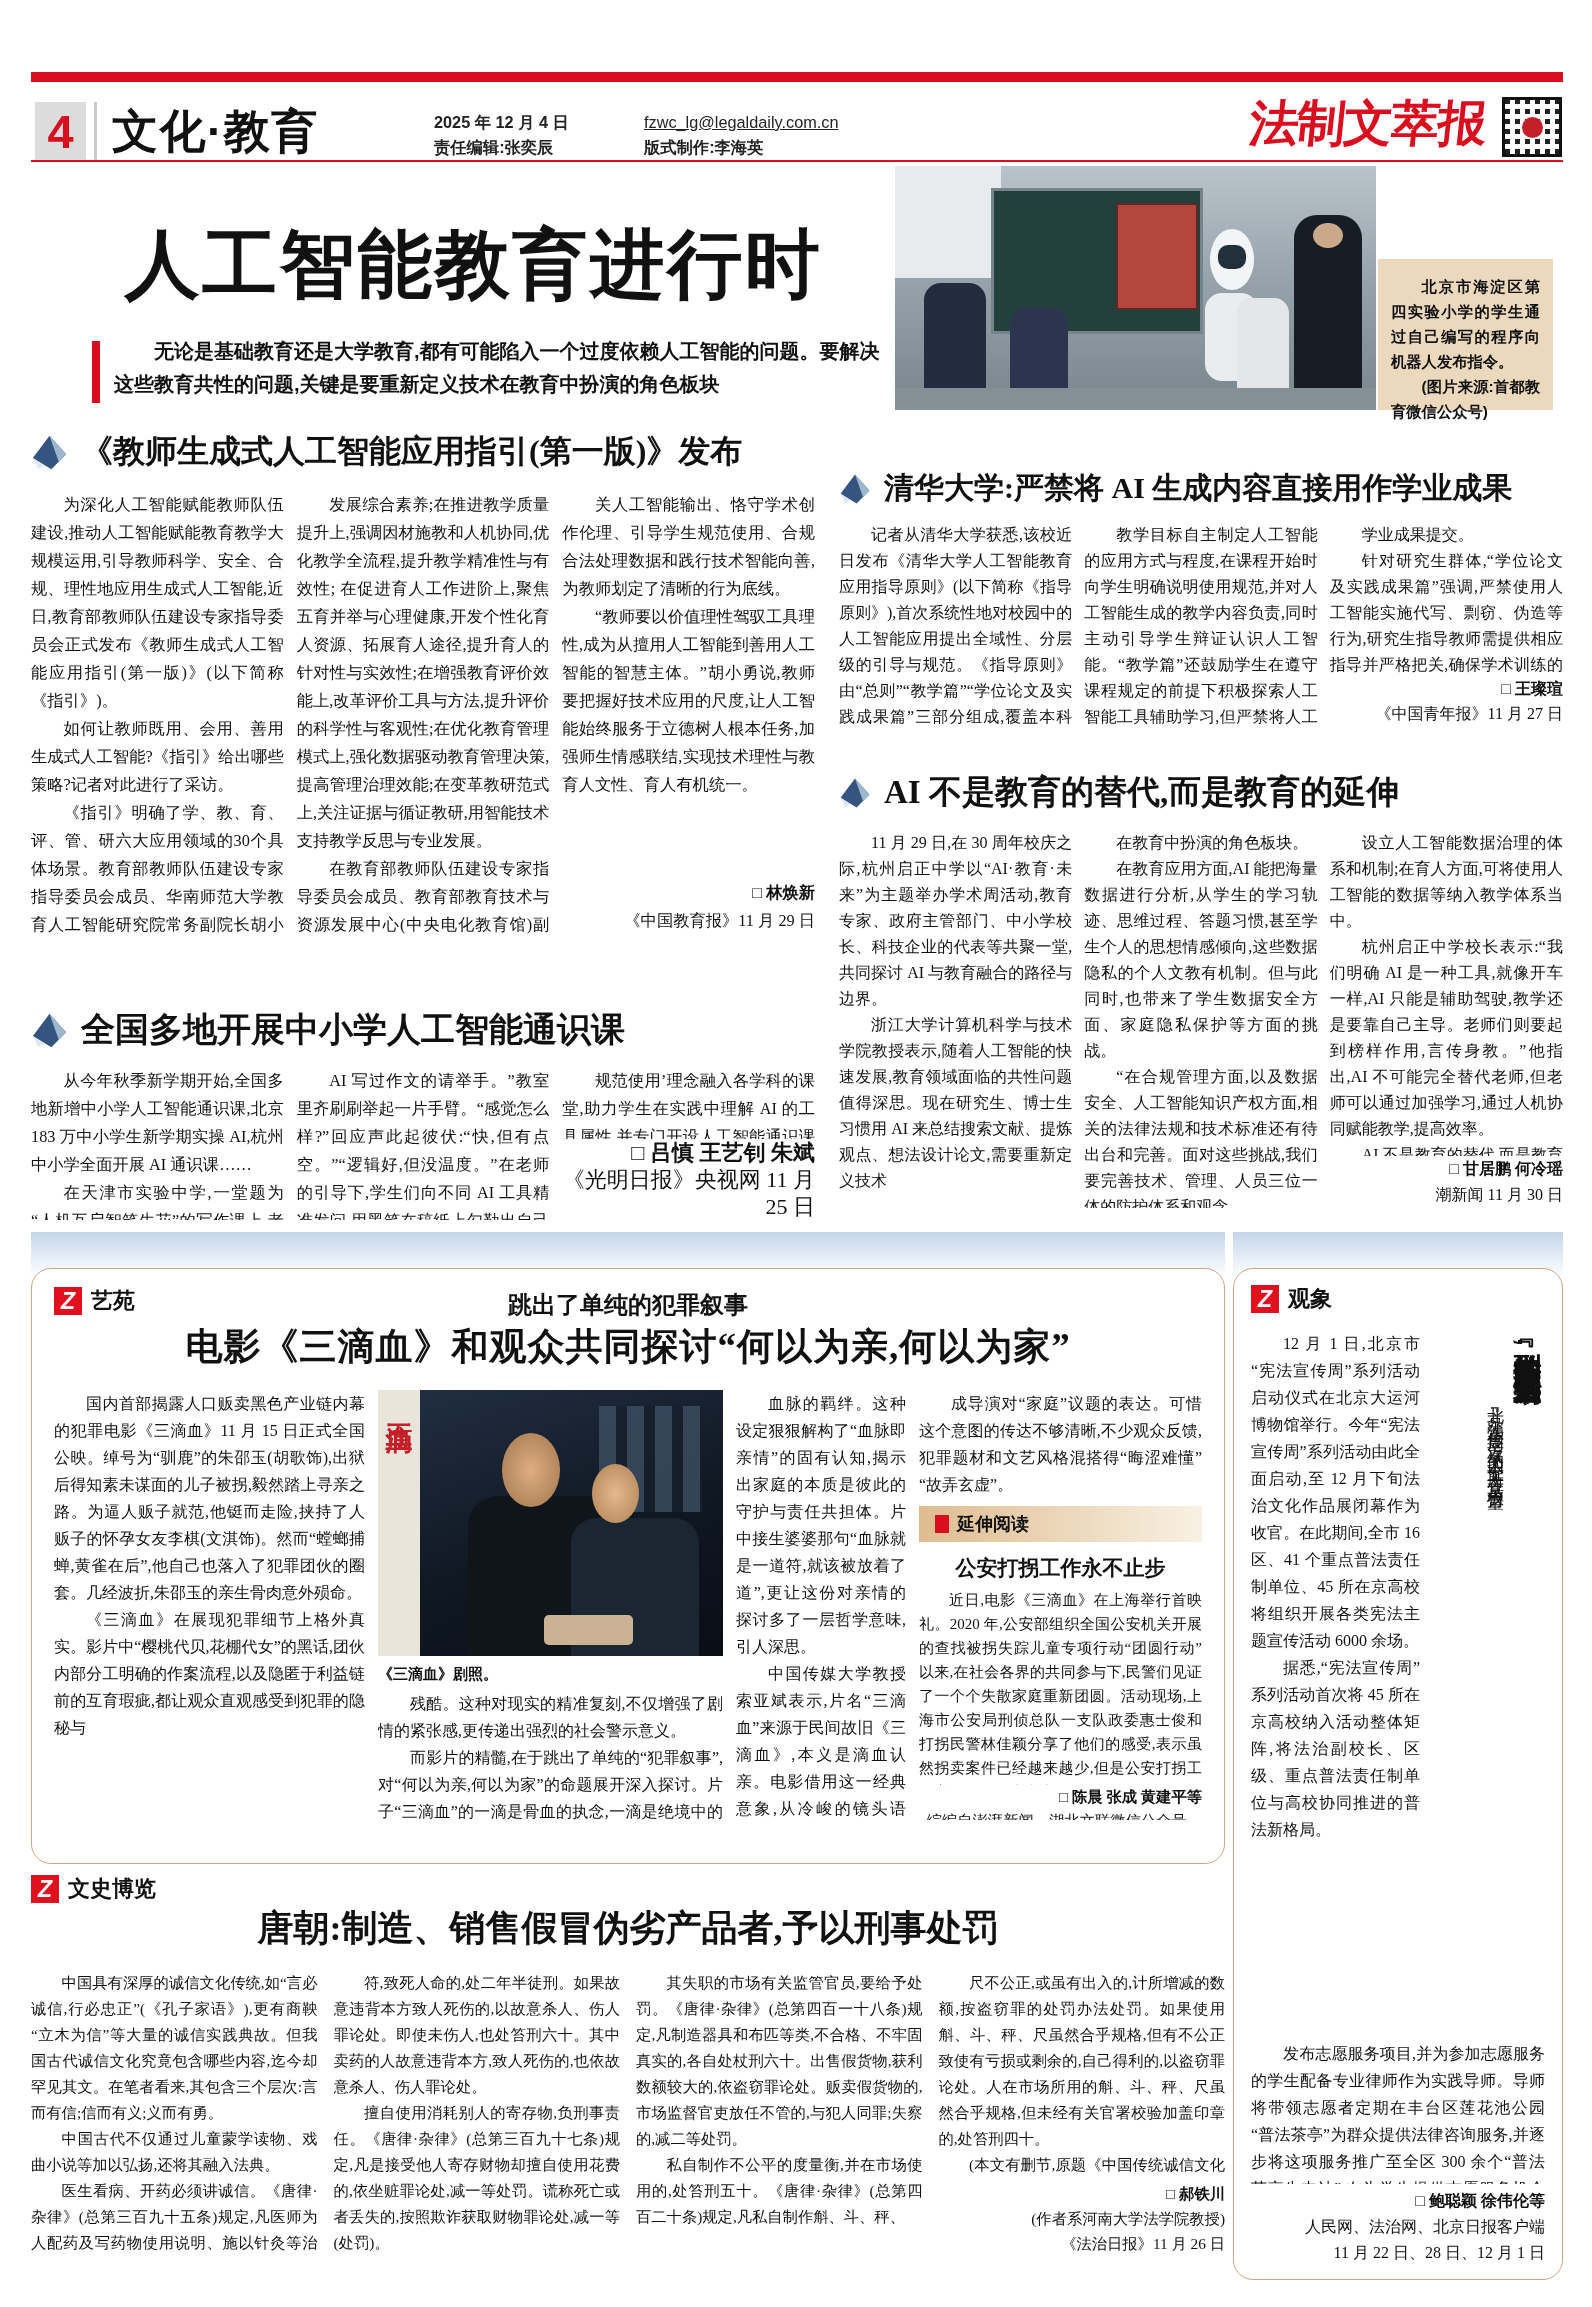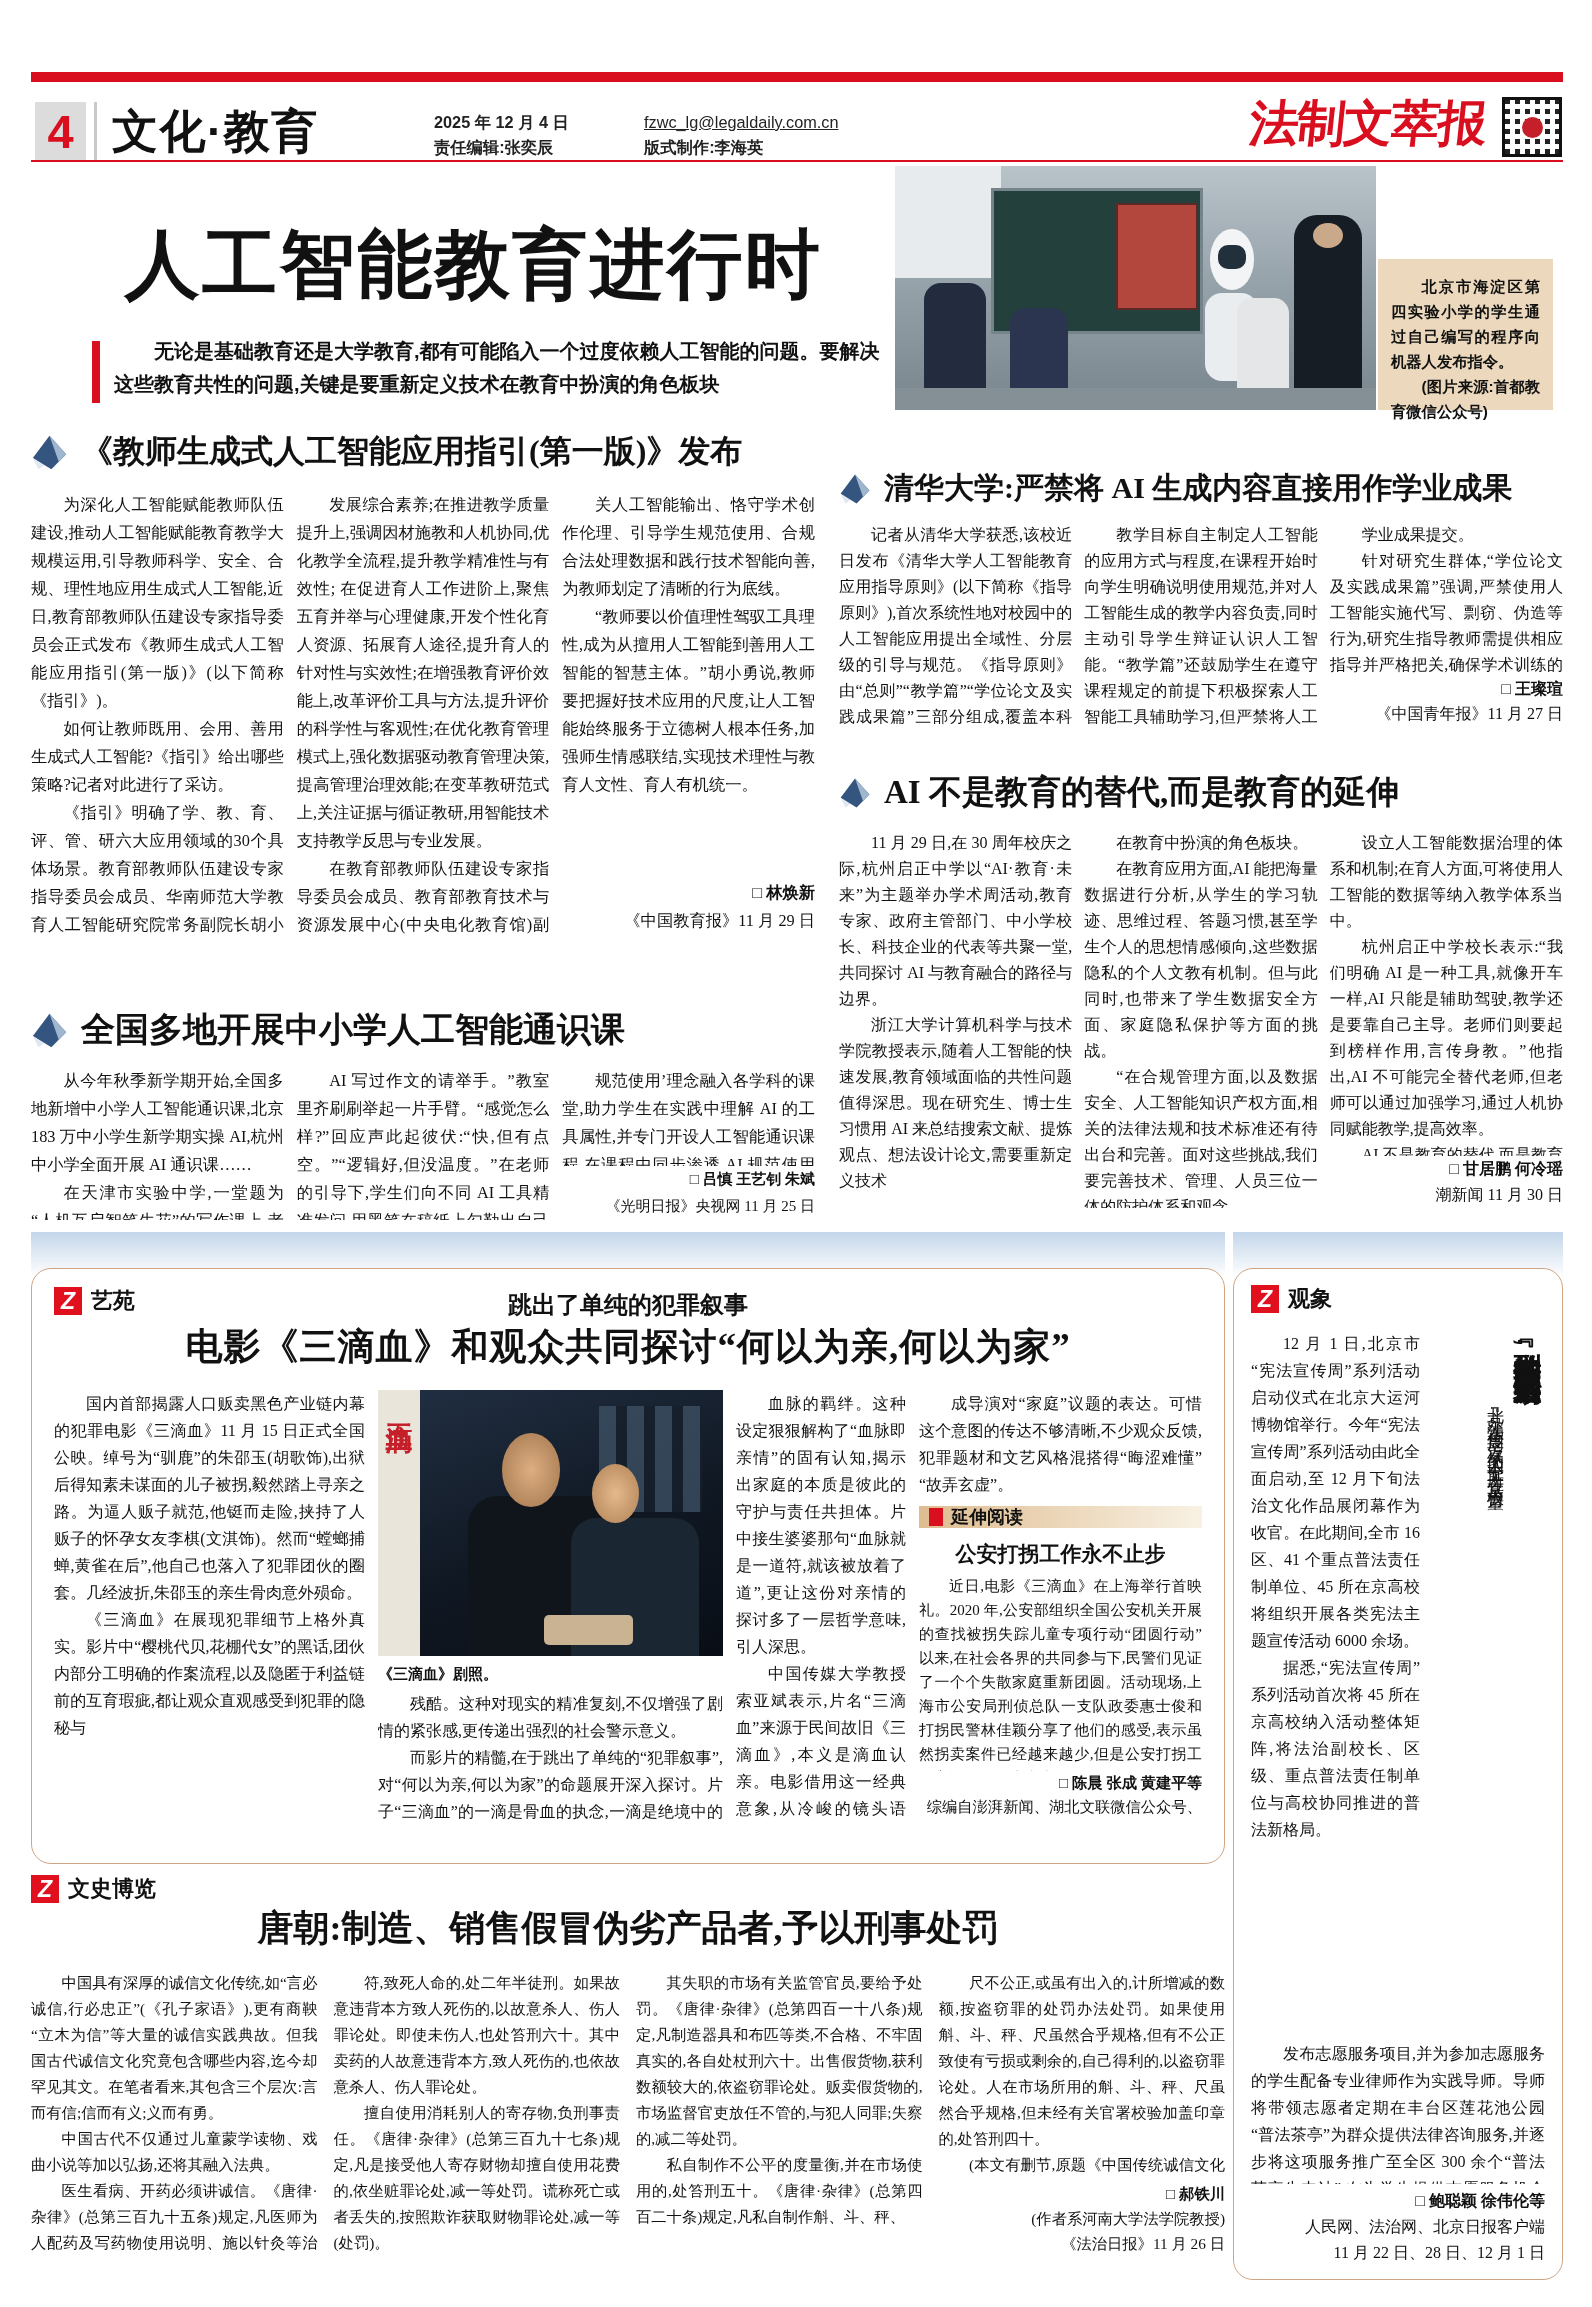--- a/index.html
+++ b/index.html
@@ -70,21 +70,21 @@
   .art-tsinghua .art-title{font-size:30px;}
   .art-tsinghua .cols{gap:12px;height:204px;font-size:16px;line-height:26px;margin-top:13px;}
   .art-tsinghua .byline,.art-tsinghua .srcline{font-size:16px;line-height:25px;}
   .art-extension{left:839px;top:770px;width:724px;}
   .art-extension .art-title{font-size:33px;}
   .art-extension .cols{gap:12px;height:378px;font-size:16px;line-height:26px;margin-top:15px;}
   .art-extension .byline,.art-extension .srcline{font-size:16px;line-height:26px;}
   .art-course{left:31px;top:1007px;width:784px;}
   .art-course .art-title{font-size:34px;}
   .art-course .cols{gap:13px;height:153px;font-size:16.3px;line-height:28px;margin-top:14px;}
-  .art-course .byline,.art-course .srcline{font-size:15px;line-height:27px;}
+  .art-course .byline,.art-course .srcline{font-size:22px;line-height:27px;}
   
   .band{background:linear-gradient(180deg,#c3d6ea,#ffffff);}
   .band1{left:31px;top:1232px;width:1194px;height:45px;}
   .band2{left:1233px;top:1232px;width:330px;height:45px;}
   .secbox{position:absolute;background:#fff;border:1.5px solid var(--boxb);border-radius:20px;}
   .sec-label{display:flex;align-items:center;gap:9px;}
   .zlogo{width:28px;height:28px;background:#e0101e;color:#fff;font:italic bold 23px/28px var(--sans);
     text-align:center;flex:0 0 auto;}
   .sec-label span{font:bold 22px/28px var(--sans);}
   
@@ -103,21 +103,21 @@
   .m-strip b{display:block;margin:13px auto 0;writing-mode:vertical-rl;color:#c5202a;font:bold 27px/42px var(--serif);}
   .m-win{position:absolute;right:6%;top:6%;width:30%;height:40%;background:
     repeating-linear-gradient(90deg,#3c4f63 0 17px,#16202c 17px 28px);opacity:.8;}
   .m-f1{position:absolute;left:36%;top:16%;width:58px;height:74px;background:radial-gradient(#dcae80,#a3754e);border-radius:50%;}
   .m-b1{position:absolute;left:26%;top:40%;width:168px;height:70%;background:#10151c;border-radius:30px 30px 0 0;}
   .m-f2{position:absolute;left:62%;top:28%;width:47px;height:59px;background:radial-gradient(#e5b98b,#b08257);border-radius:50%;}
   .m-b2{position:absolute;left:56%;top:48%;width:128px;height:60%;background:#1b2633;border-radius:25px 25px 0 0;}
   .m-cup{position:absolute;left:48%;bottom:4%;width:89px;height:30px;background:#c9b393;border-radius:5px;}
   .movie-cap{font:bold 15px/24px var(--sans);margin:6px 0 4px;}
   .ext-box{margin-top:7px;}
-  .ext-bar{height:22px;background:linear-gradient(90deg,#dfbc90,#f8f1e3);display:flex;align-items:center;gap:8px;padding-left:10px;}
+  .ext-bar{height:36px;background:linear-gradient(90deg,#dfbc90,#f8f1e3);display:flex;align-items:center;gap:8px;padding-left:16px;}
   .ext-sq{width:14px;height:18px;background:var(--red);flex:0 0 auto;}
   .ext-bar span{font:bold 18px/30px var(--sans);}
   .ext-title{text-align:center;font:bold 21px/30px var(--sans);margin:11px 0 5px;}
   .ext-text{font-size:15px;line-height:24px;height:197px;overflow:hidden;text-align:justify;}
   .ext-byline{text-align:right;font:bold 15.3px/24px var(--serif);}
   .ext-src{text-align:right;font:15.3px/23px var(--serif);}
   
   .box-gx{left:1233px;top:1268px;width:330px;height:1012px;padding:16px 17px;}
   .gx-main{display:flex;gap:8px;margin-top:17px;height:701px;}
   .gx-c1{flex:1;font-size:16px;line-height:27px;overflow:hidden;text-align:justify;}

